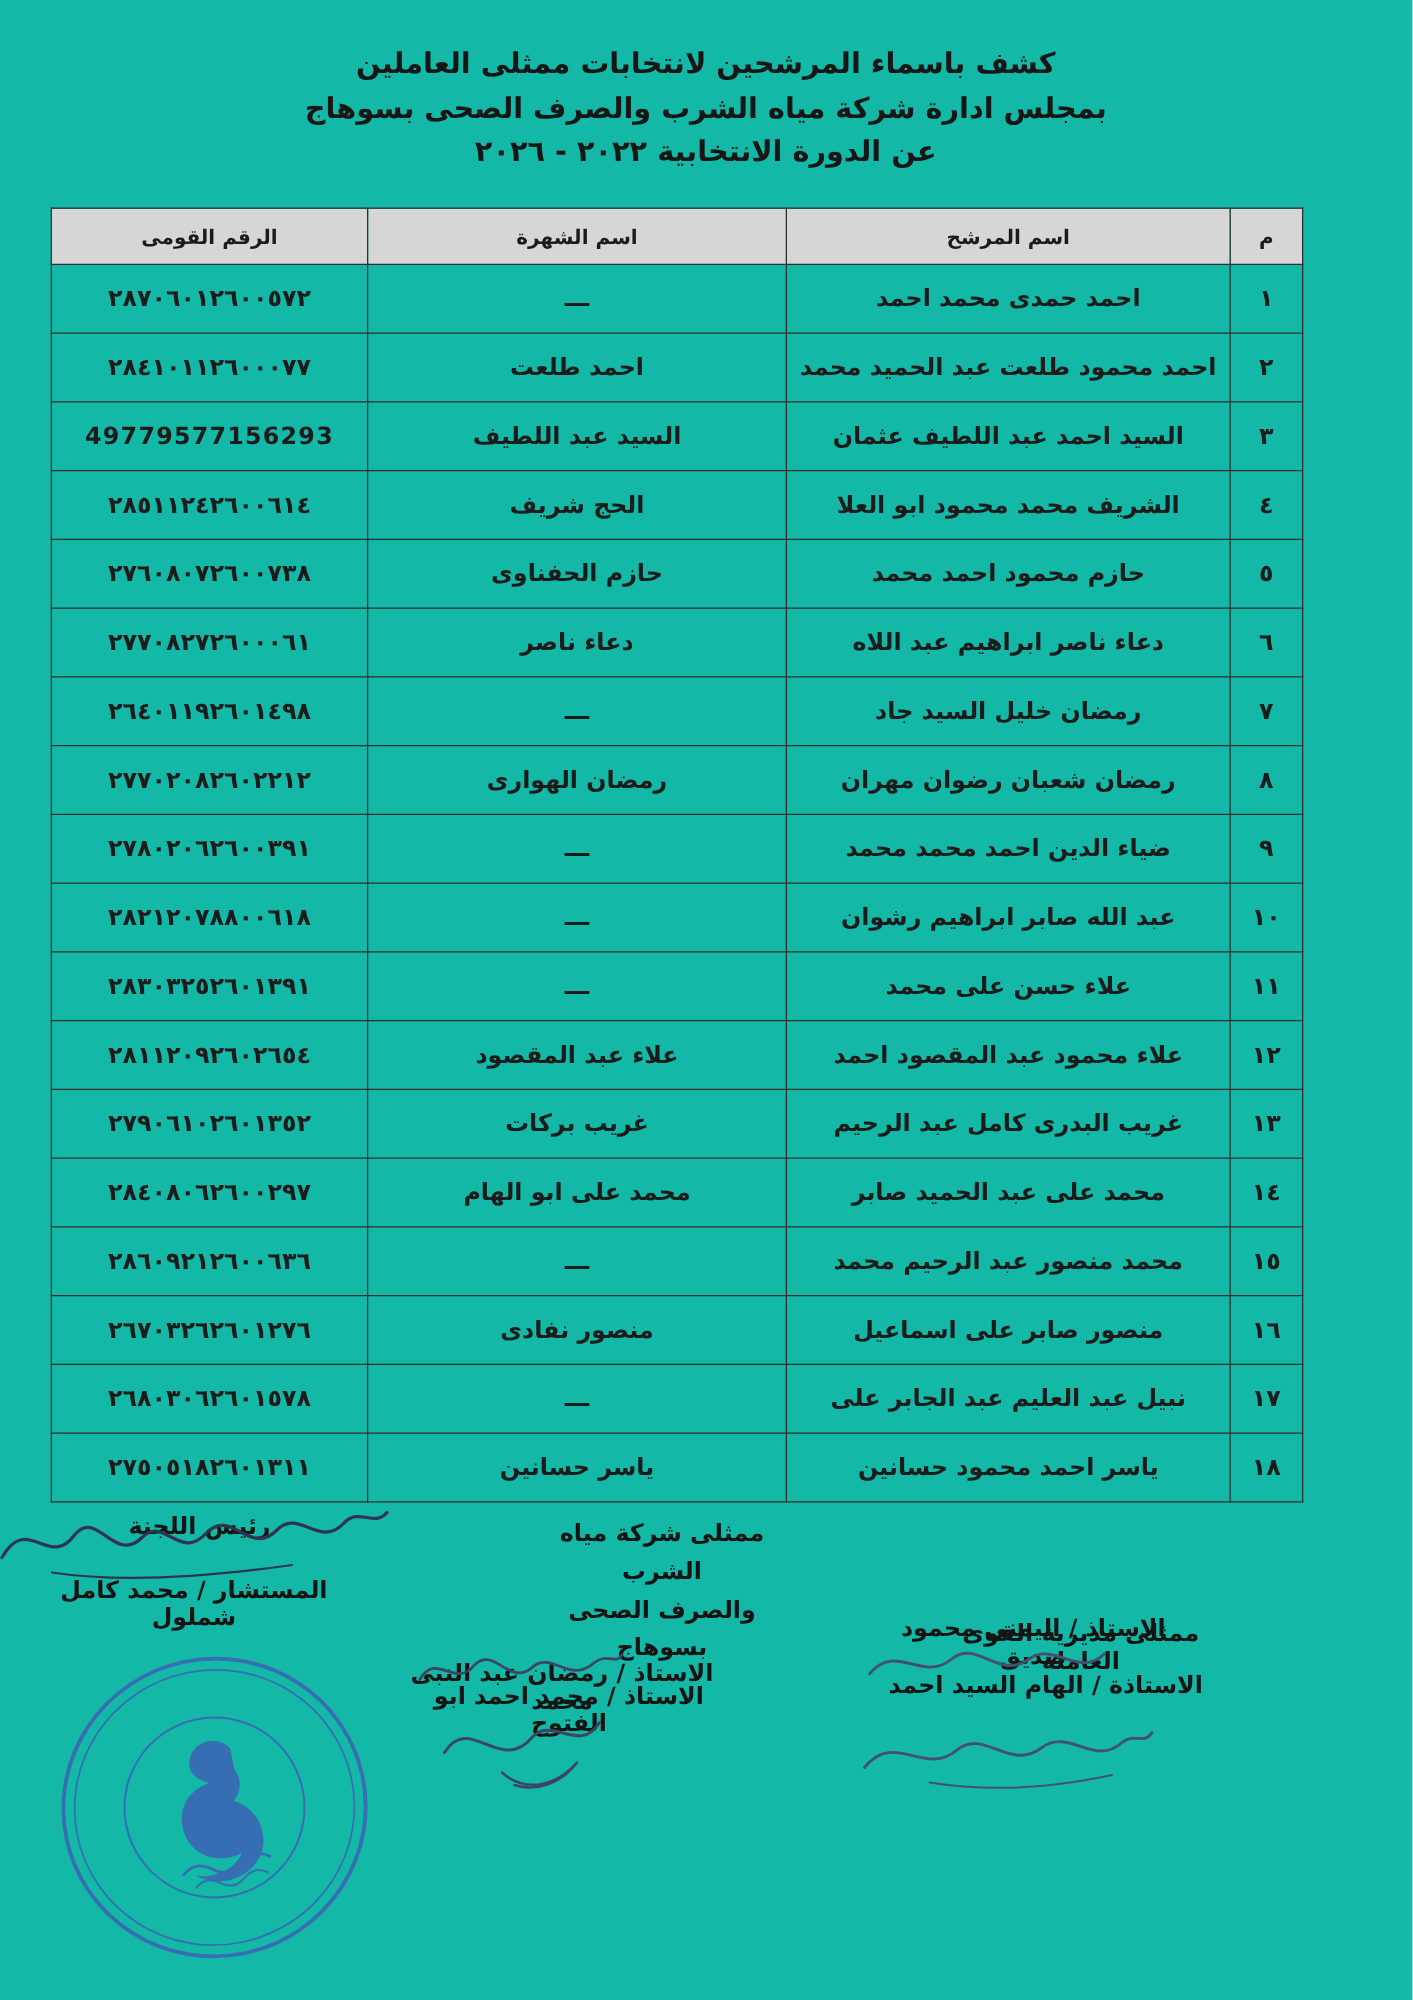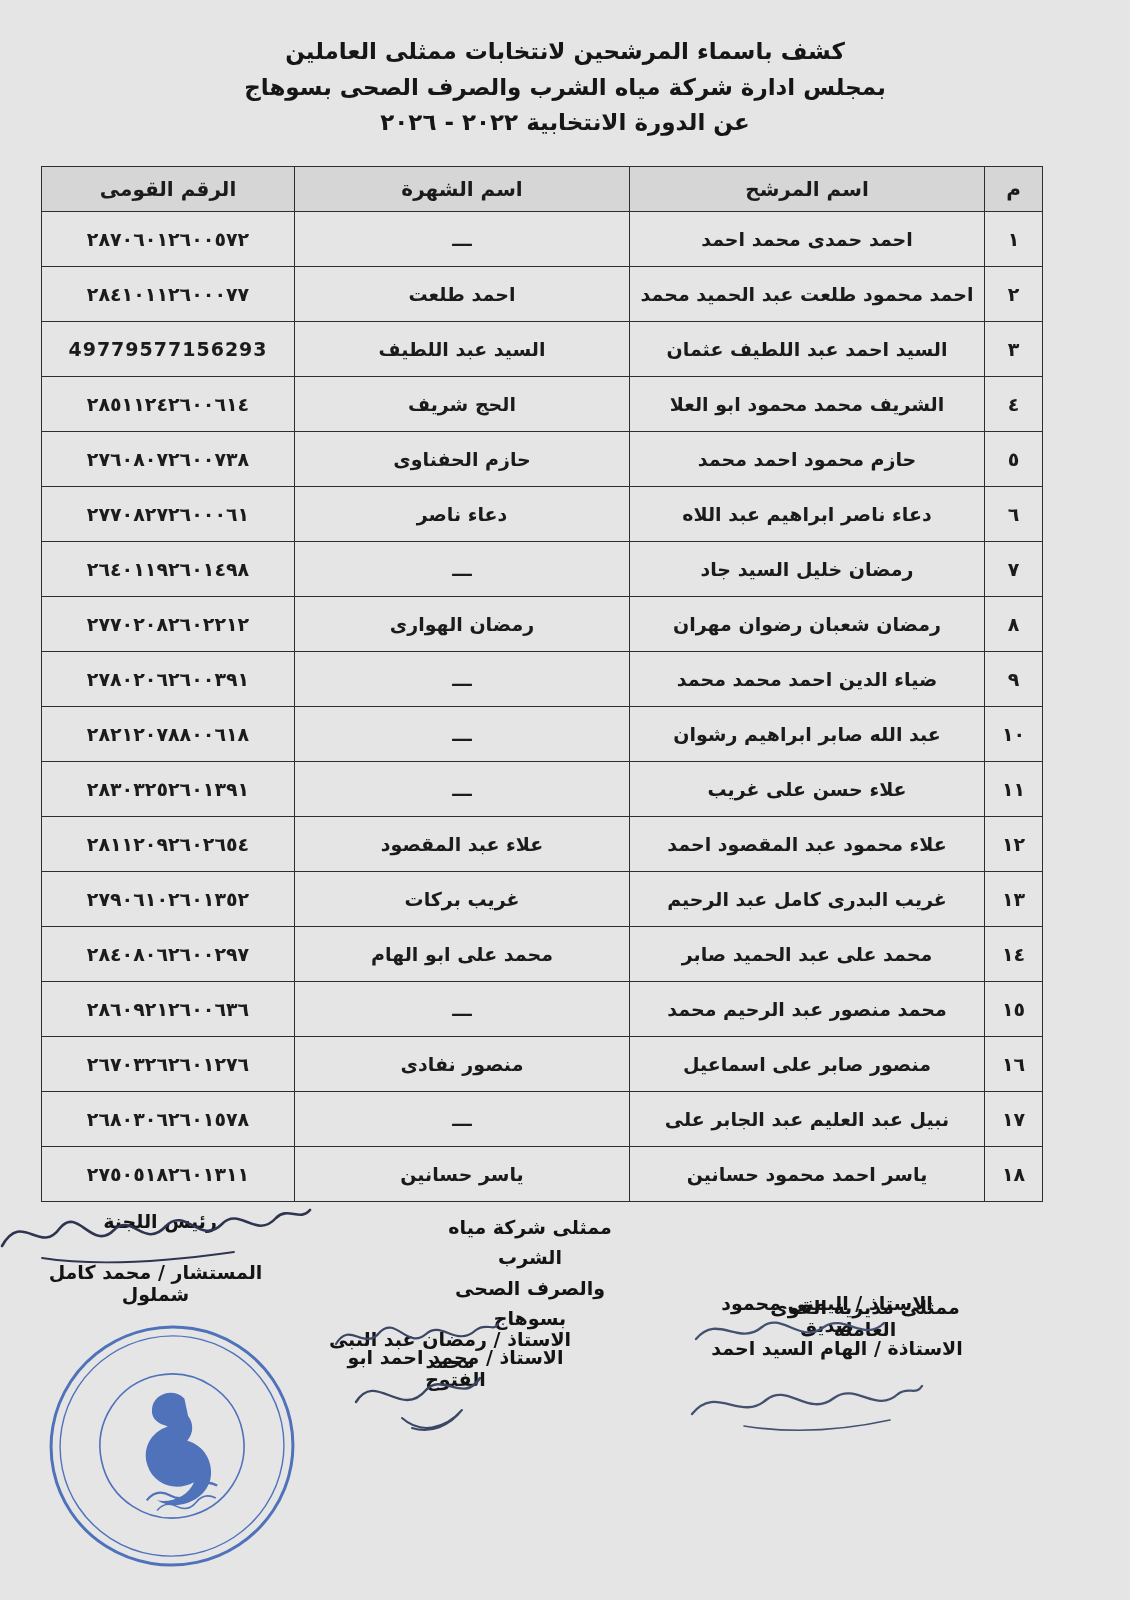--- a/index.html
+++ b/index.html
@@ -1,38 +1,38 @@
 <!DOCTYPE html>
 <html lang="ar" dir="rtl"><head>
 <meta charset="utf-8">
 <style>
   * { margin:0; padding:0; box-sizing:border-box; }
   html,body { background:#ffffff; }
   .page {
     position:relative; width:1130px; height:1600px; margin:0 auto;
-    background:#e5e5e5; overflow:hidden;
+    background:#14b8a6; overflow:hidden;
     font-family:"DejaVu Sans", sans-serif;
     direction:rtl; color:#1b1b1b;
   }
   
   .title-block {
     position:absolute; top:34px; left:0; right:0;
     text-align:center; font-weight:700; font-size:23px; line-height:1.55;
     color:#161616;
   }
   
   table.candidates {
     position:absolute; top:166px; right:87px; width:1001px;
     border-collapse:collapse; table-layout:fixed;
   }
   table.candidates th, table.candidates td {
     border:1.6px solid #2e2e2e; text-align:center; vertical-align:middle;
     font-weight:700; overflow:hidden;
   }
-  table.candidates th { height:45px; background:#d6d6d6; font-size:20px; }
+  table.candidates th { height:45px; background:#d6d6d6; font-size:16px; }
   table.candidates td { height:55px; font-size:19px; }
   col.c-num  { width:58px; }
   col.c-name { width:355px; }
   col.c-alias{ width:335px; }
   col.c-id   { width:253px; }
   td.cell-id { letter-spacing:1px; }
   
   .f-label { position:absolute; font-weight:700; font-size:19px; text-align:center; color:#141414; }
   .labor-title    { right:140px; top:1296px; width:250px; }
   .labor-rep1     { right:168px; top:1292px; width:270px; }
@@ -137,21 +137,21 @@
           <td class="cell-id">٢٧٨٠٢٠٦٢٦٠٠٣٩١</td>
         </tr>
         <tr>
           <td class="cell-num">١٠</td>
           <td class="cell-name">عبد الله صابر ابراهيم رشوان</td>
           <td class="cell-alias">ـــ</td>
           <td class="cell-id">٢٨٢١٢٠٧٨٨٠٠٦١٨</td>
         </tr>
         <tr>
           <td class="cell-num">١١</td>
-          <td class="cell-name">علاء حسن على غريب</td>
+          <td class="cell-name">علاء حسن على محمد</td>
           <td class="cell-alias">ـــ</td>
           <td class="cell-id">٢٨٣٠٣٢٥٢٦٠١٣٩١</td>
         </tr>
         <tr>
           <td class="cell-num">١٢</td>
           <td class="cell-name">علاء محمود عبد المقصود احمد</td>
           <td class="cell-alias">علاء عبد المقصود</td>
           <td class="cell-id">٢٨١١٢٠٩٢٦٠٢٦٥٤</td>
         </tr>
         <tr>

